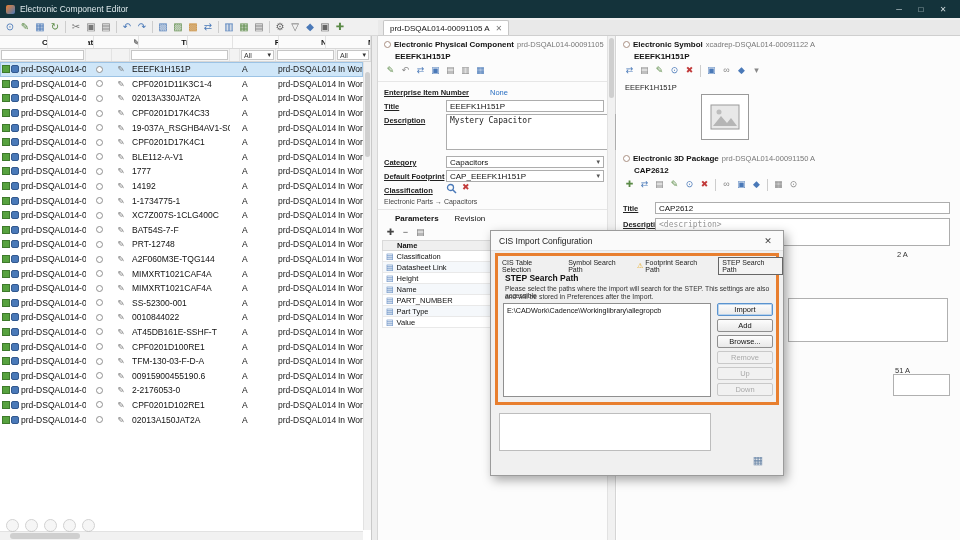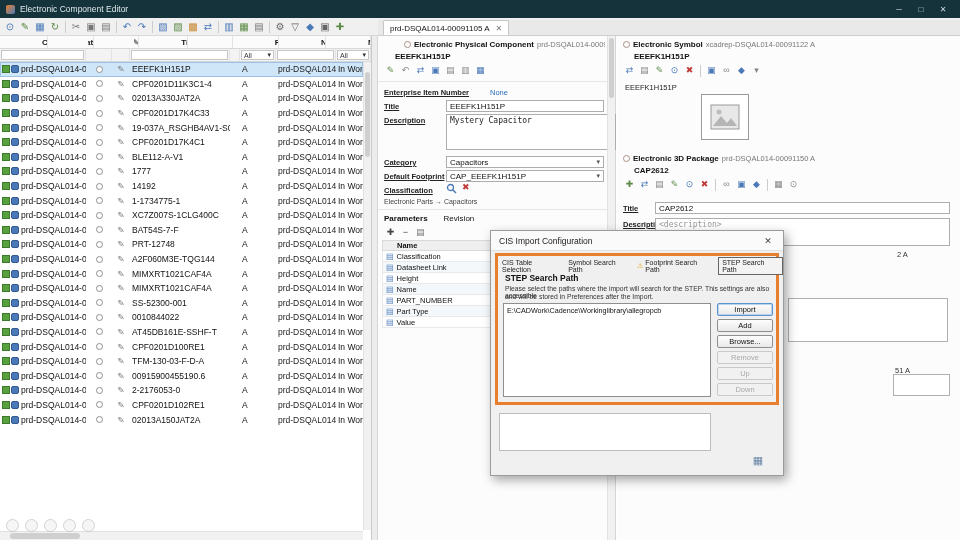--- a/index.html
+++ b/index.html
@@ -57,21 +57,21 @@
   .hname{font-weight:bold;font-size:8px;}
   .minitb{position:absolute;display:flex;gap:2px;align-items:center;}
   .minitb .icn{width:13px;height:13px;font-size:9px;}
   .flabel{position:absolute;font-size:7.5px;font-weight:bold;color:#222;text-decoration:underline;}
   .linkval{position:absolute;font-size:7.5px;color:#2a6fc2;}
   .tinput,.tsel{position:absolute;height:12px;border:1px solid #adadad;background:#fff;font-size:8px;display:flex;align-items:center;padding:0 3px;}
   .tsel{justify-content:space-between;}
   .tsel .dd{color:#555;font-size:7px;}
   .tarea{position:absolute;border:1px solid #adadad;background:#fff;font-family:"DejaVu Sans Mono",monospace;font-size:8px;padding:1px 3px;color:#222;}
   .crumb{position:absolute;font-size:7px;color:#444;}
-  .vtabs{position:absolute;display:flex;gap:16px;font-size:8px;}
+  .vtabs{position:absolute;display:flex;gap:16px;font-size:8px;margin-left:11px;}
   .vtabs .act{font-weight:bold;}
   .ptable{position:absolute;left:4px;right:12px;}
   .phead{height:11px;background:#efefef;border:1px solid #d9d9d9;font-size:7.5px;font-weight:bold;display:flex;align-items:center;padding-left:14px;}
   .prow{height:11px;display:flex;align-items:center;gap:3px;border:1px solid #e9e9e9;border-top:none;font-size:7.5px;padding-left:3px;background:#fff;}
   .prow.alt{background:#f5f8fb;}
   .pic{color:#4a79b8;font-size:8px;}
   .cscroll{position:absolute;right:0;top:0;bottom:0;width:8px;background:#f1f1f1;border-left:1px solid #e2e2e2;}
   .cthumb{position:absolute;top:2px;left:1px;width:5px;height:60px;background:#cfcfcf;border-radius:3px;}
   .imgbox{position:absolute;left:84px;top:58px;width:48px;height:46px;background:#fff;border:1px solid #9a9a9a;display:flex;align-items:center;justify-content:center;}
   .previewlbl{position:absolute;font-size:7.5px;color:#222;}
@@ -599,21 +599,21 @@
   <div class="gapcol"></div>
 
   <div class="tabstrip">
     <span class="dtab">
       <span>prd-DSQAL014-00091105 A</span>
       <span class="tabx">✕</span>
     </span>
   </div>
 
   <div class="center">
-    <div class="hline" style="position:absolute;top:4px;left:6px;right:10px;margin-left:20px;">
+    <div class="hline" style="position:absolute;top:4px;left:6px;right:10px;">
       <span class="sring"></span>
       <span class="htype">Electronic Physical Component</span>
       <span class="hid">prd-DSQAL014-00091105 A</span>
     </div>
     <div class="hname" style="position:absolute;top:16px;left:17px;">EEEFK1H151P</div>
     <div class="minitb" id="center-toolbar" style="top:28px;left:6px;">
         <span class="icn" style="color: rgb(90, 138, 70);">✎</span>
         <span class="icn" style="color: rgb(136, 136, 136);">↶</span>
         <span class="icn" style="color: rgb(74, 121, 184);">⇄</span>
         <span class="icn" style="color: rgb(74, 121, 184);">▣</span>

